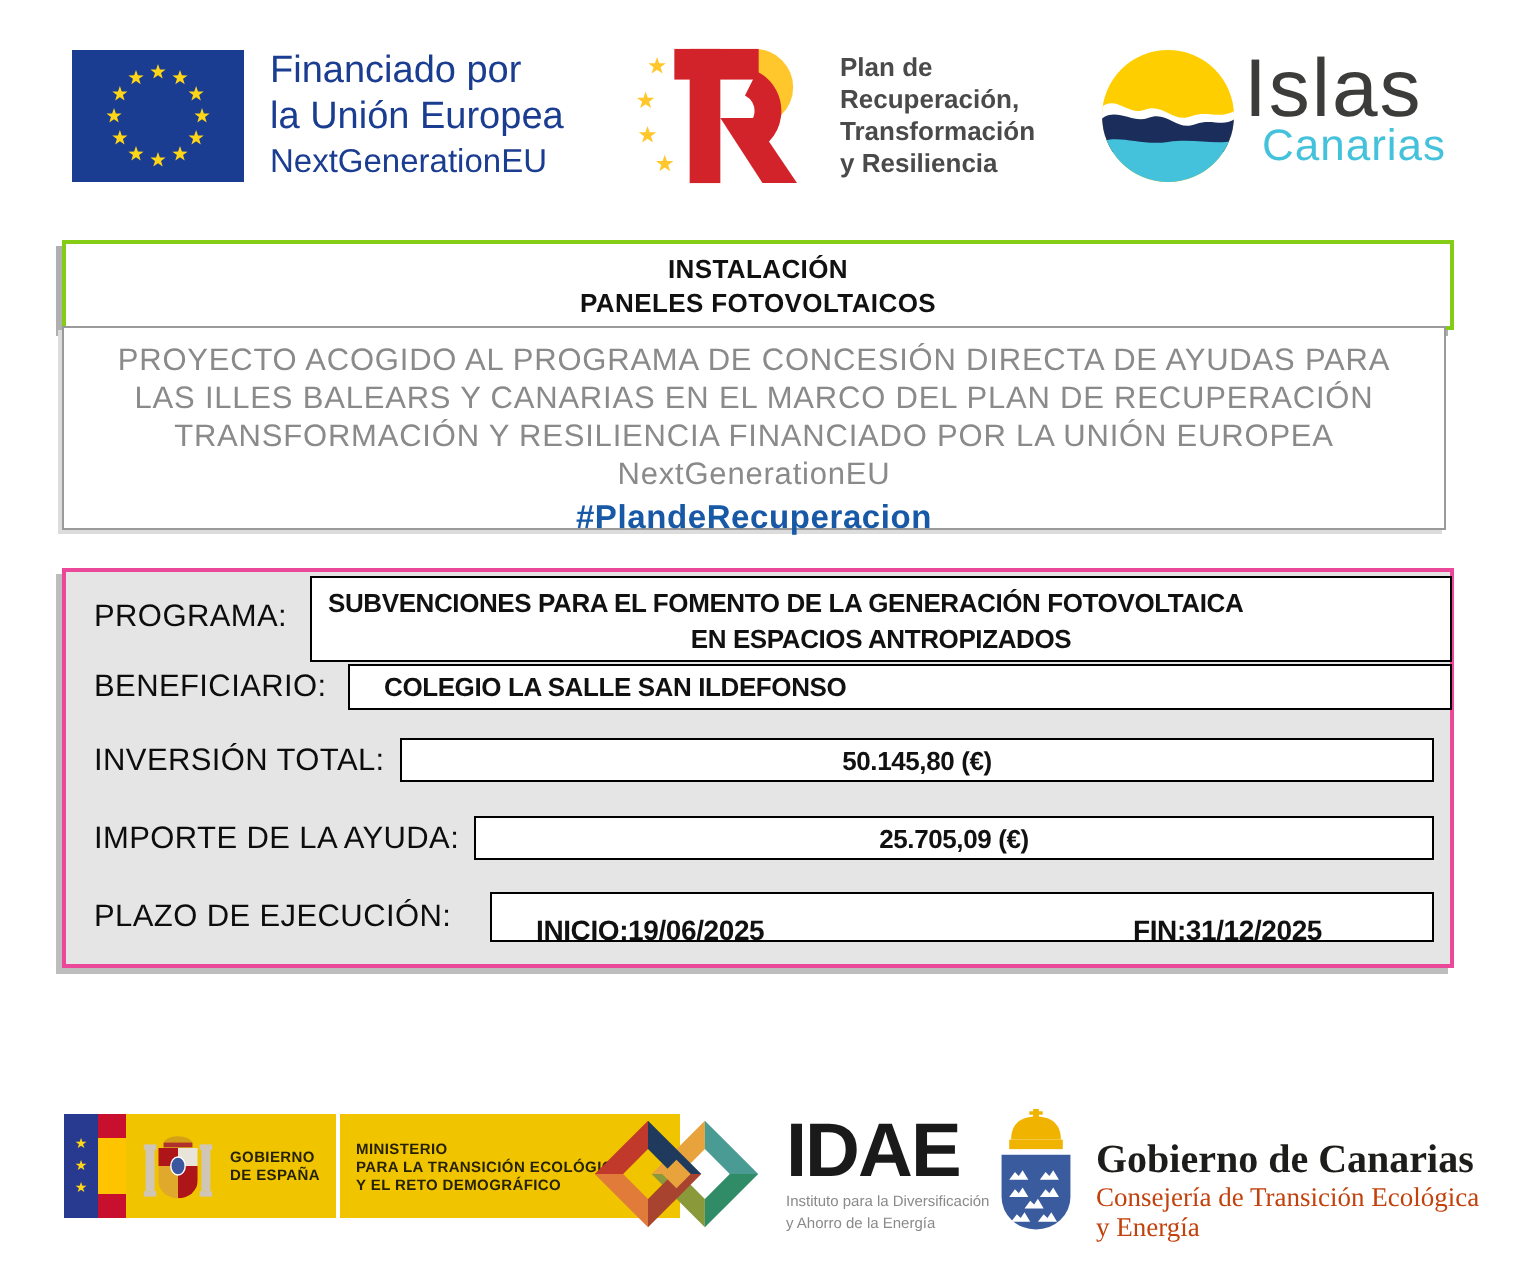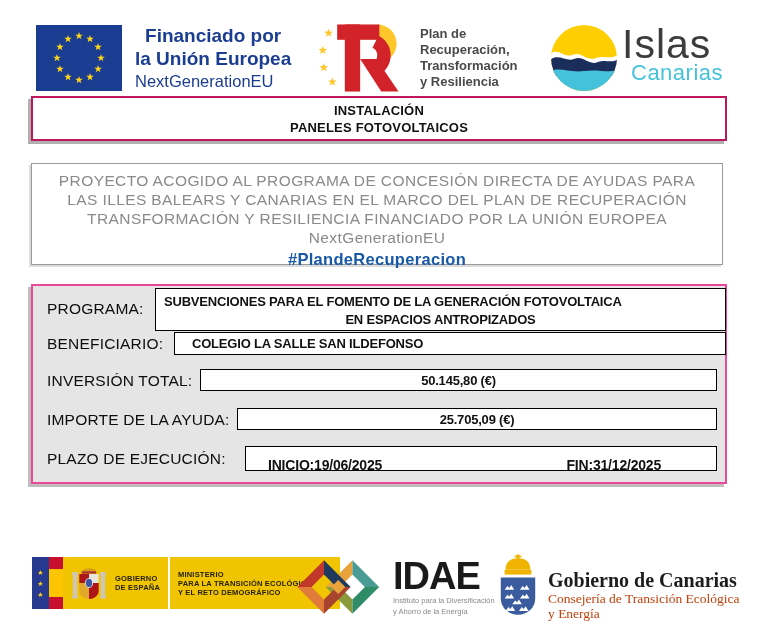--- a/index.html
+++ b/index.html
@@ -1,30 +1,30 @@
 <!DOCTYPE html>
 <html style="--eu_blue: #1b3d91; --prtr_red: #d2232a; --prtr_yellow: #ffc72c; --ic_teal: #45c2db; --ic_navy: #1b2d5b; --ic_yellow: #ffce00; --gray_text: #8a8a8a; --hashtag_blue: #1758a7; --comp_blue: #2e6db4; --min_yellow: #f1c400;"><head>
 <meta charset="utf-8">
 <style>
   html,body{margin:0;padding:0;background:#fff;}
   .page{position:relative;width:760px;height:633px;background:#fff;overflow:hidden;
         font-family:"Liberation Sans",sans-serif;color:#111;}
 
   
   .eu-logo{position:absolute;left:36px;top:24px;display:flex;gap:13px;align-items:center;}
-  .eu-text .b{font-size:19px;font-weight:bold;color:var(--eu_blue);line-height:23px;text-align:center;}
+  .eu-text .b{font-size:19px;font-weight:normal;color:var(--eu_blue);line-height:23px;}
   .eu-text .r{font-size:16.5px;color:var(--eu_blue);line-height:22px;}
   .prtr-logo{position:absolute;left:318px;top:20px;display:flex;gap:10px;align-items:center;}
   .prtr-text div{font-size:13px;font-weight:bold;color:#4a4a4a;line-height:16px;}
   .ic-logo{position:absolute;left:550px;top:24px;display:flex;gap:4px;}
   .ic-text .islas{font-size:41px;color:#3c3c3b;line-height:40px;letter-spacing:1px;}
   .ic-text .canarias{font-size:22px;color:var(--ic_teal);margin:-4px 0 0 9px;letter-spacing:0.5px;}
 
   
-  .title-box{position:absolute;left:31px;top:96px;width:692px;height:41px;border:2px solid #be185d;
+  .title-box{position:absolute;left:31px;top:120px;width:692px;height:41px;border:2px solid #84cc16;
              box-shadow:-3px 3px 0 #b0b0b0;display:flex;flex-direction:column;justify-content:center;
              align-items:center;background:#fff;}
   .title-box div{font-size:13px;font-weight:bold;line-height:17px;letter-spacing:0.2px;}
 
   
   .project-box{position:absolute;left:31px;top:163px;width:692px;height:102px;border:1.5px solid #9a9a9a;
                box-shadow:-2px 2px 0 #dcdcdc;text-align:center;padding-top:7px;box-sizing:border-box;background:#fff;}
   .project-box .gline{font-size:15.5px;color:var(--gray_text);letter-spacing:0.4px;line-height:19px;}
   .project-box .hashtag{font-size:16.5px;font-weight:bold;color:var(--hashtag_blue);margin-top:3px;letter-spacing:0.3px;}
 

